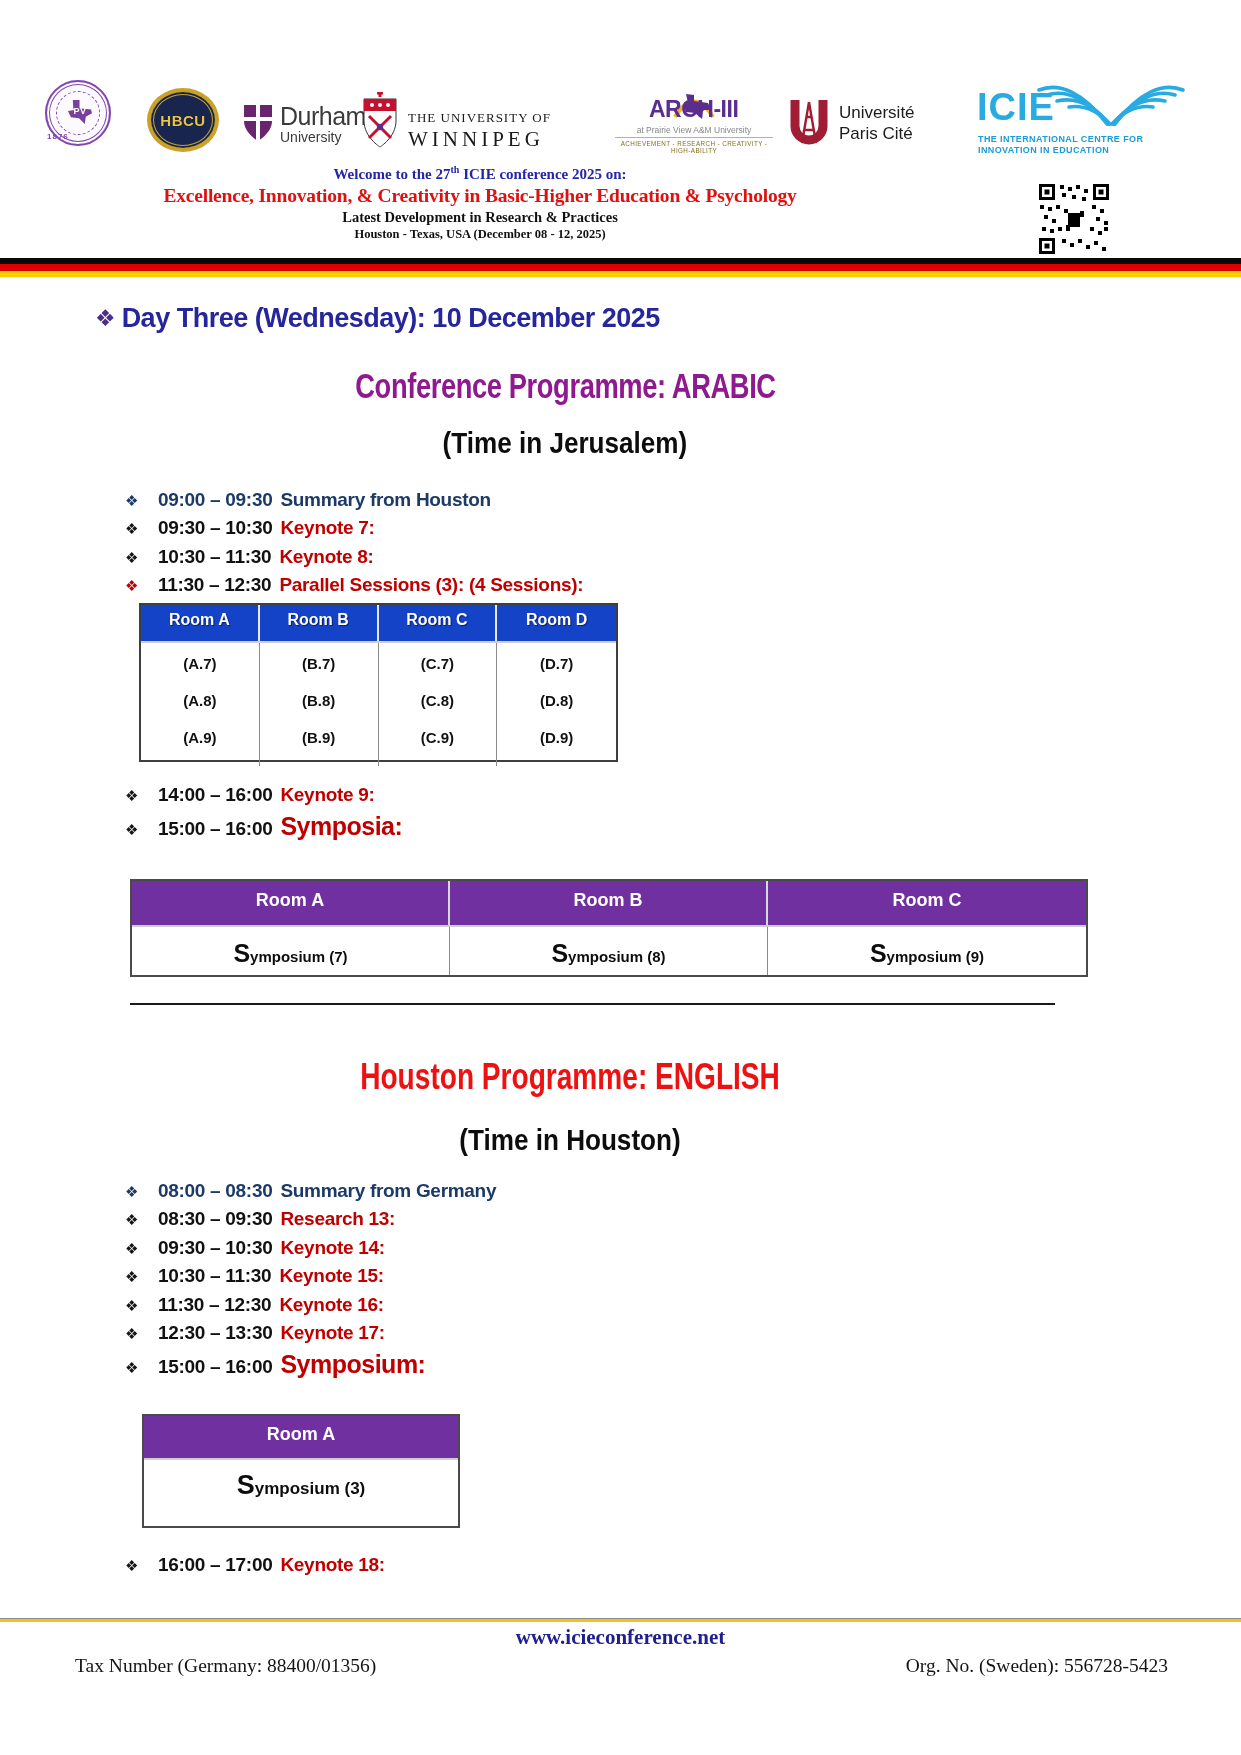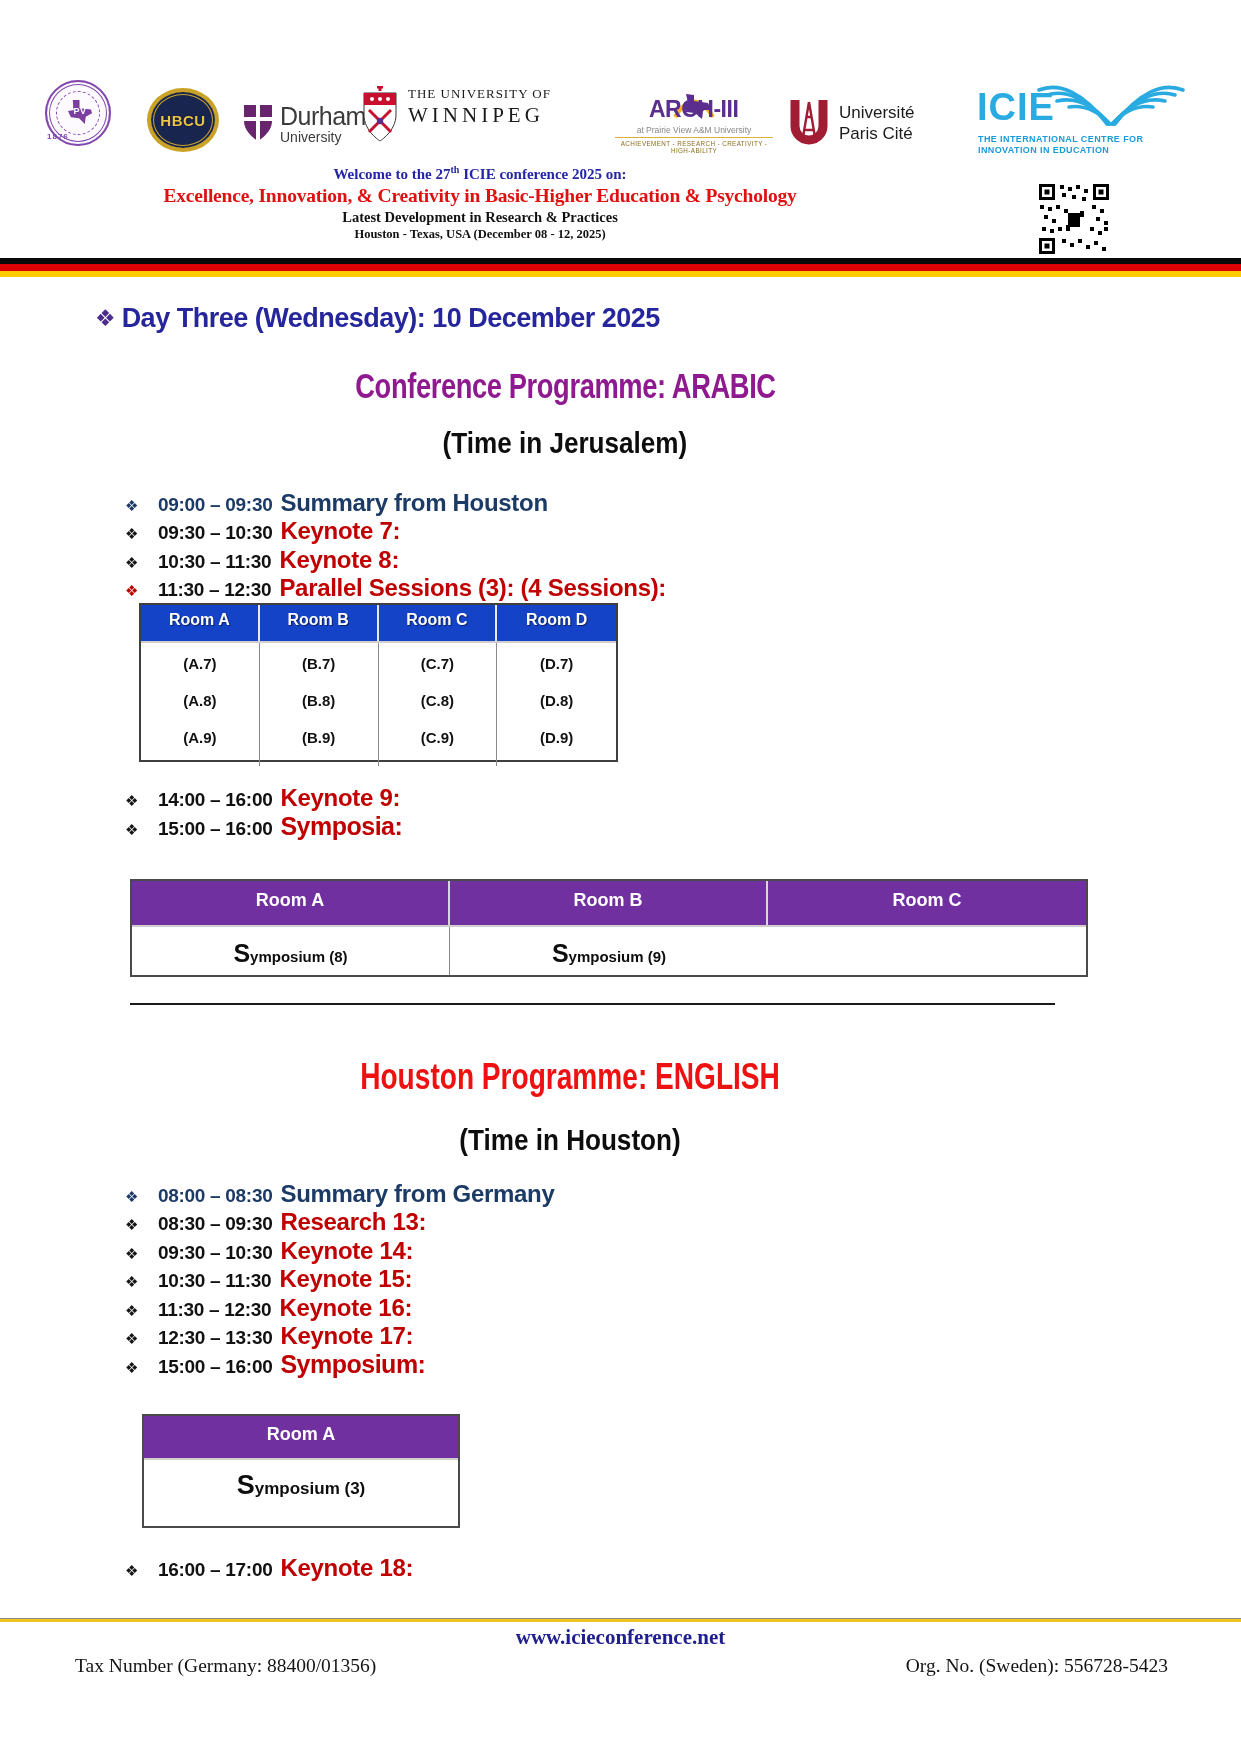--- a/index.html
+++ b/index.html
@@ -28,21 +28,21 @@
   .hbcu-oval { width:72px; height:64px; border-radius:50%; background:#18254f;
     border:4px solid #c9a227; box-shadow:inset 0 0 0 2px #18254f, inset 0 0 0 3px #c9a227;
     display:flex; align-items:center; justify-content:center; }
   .hbcu-oval span { color:#e8c54a; font-weight:bold; font-size:15px; letter-spacing:.5px;
     text-shadow:0 0 1px #000; }
   
   .durham { left:243px; top:94px; width:130px; height:58px; display:flex; align-items:center; gap:7px; }
   .durham-text div:first-child { font-size:25px; color:#3a3a3a; letter-spacing:-.5px; }
   .durham-text div:last-child  { font-size:14px; color:#3a3a3a; margin-top:-2px;}
   
-  .uw { left:360px; top:86px; width:200px; height:66px; display:flex; align-items:flex-start; gap:8px; }
+  .uw { left:360px; top:86px; width:200px; height:66px; display:flex; align-items:flex-end; gap:8px; }
   .uw-text { font-family:"Liberation Serif", serif; color:#1a1a1a; }
   .uw-text .l1 { font-size:13px; letter-spacing:1px; }
   .uw-text .l2 { font-size:21px; letter-spacing:4px; margin-top:1px;}
   
   .arch { left:615px; top:84px; width:158px; height:72px; text-align:center;}
   .arch-top { position:relative; height:40px; }
   .arch-name { position:absolute; left:34px; top:12px; font-size:23px; font-weight:bold;
     color:#5b2d8e; letter-spacing:-.5px;}
   .arch-sub { font-size:8.5px; color:#888; margin-top:1px;}
   .arch-tag { font-size:6.3px; color:#8a6d1f; letter-spacing:.4px; border-top:1px solid #d8b23a;
@@ -86,21 +86,21 @@
     font-size:29px; font-weight:bold; color:#0d0d0d; white-space:nowrap;}
   .tn-ar { top:427px; }
   .english-title { top:1056px; width:1140px; }
   .english-title .cond { font-size:36px; font-weight:bold; color:#ee1111; }
   .tn-en { top:1124px; width:1140px; }
   
   .sched { position:absolute; }
   .row { display:flex; align-items:baseline; height:28.4px; }
   .row .bullet { width:33px; font-size:15px; }
   .row .time { font-size:19px; font-weight:bold; color:#111; letter-spacing:-.3px; white-space:pre;}
-  .row .lbl  { font-size:24px; font-weight:bold; margin-left:8px; letter-spacing:-.3px;}
+  .row .lbl  { font-size:19px; font-weight:bold; margin-left:8px; letter-spacing:-.3px;}
   .row.big { height:34px; }
   .row.big .lbl { font-size:25px; letter-spacing:-.5px;}
   .b-navy { color:#1c3a66; } .b-black { color:#151515; } .b-red { color:#c00000; }
   .t-navy { color:#1c3a66 !important; }
   .lbl.navy { color:#1c3a66; } .lbl.red { color:#c00000; }
   .list-ar  { left:125px; top:489px; }
   .list-ar2 { left:125px; top:784px; }
   .list-en  { left:125px; top:1180px; }
   .list-en2 { left:125px; top:1554px; }
   
@@ -371,20 +371,21 @@
     </div>
   </div>
 
   <div class="stable">
     <div class="stable-head">
       <div>Room A</div>
       <div>Room B</div>
       <div>Room C</div>
     </div>
     <div class="stable-body">
+      <div class="sym-cell">Symposium (7)</div>
       <div class="sym-cell">Symposium (8)</div>
       <div class="sym-cell">Symposium (9)</div>
     </div>
   </div>
 
   <div class="mid-divider"></div>
 
   <div class="center-wrap time-note tn-en">
     <span class="cond2">(Time in Houston)</span>
   </div>

